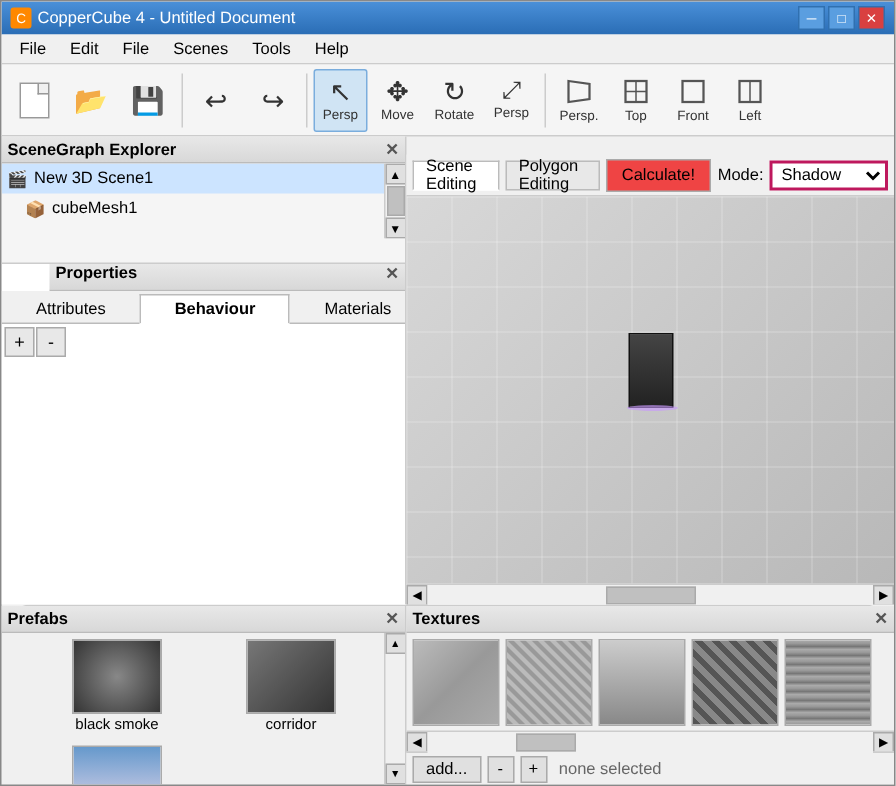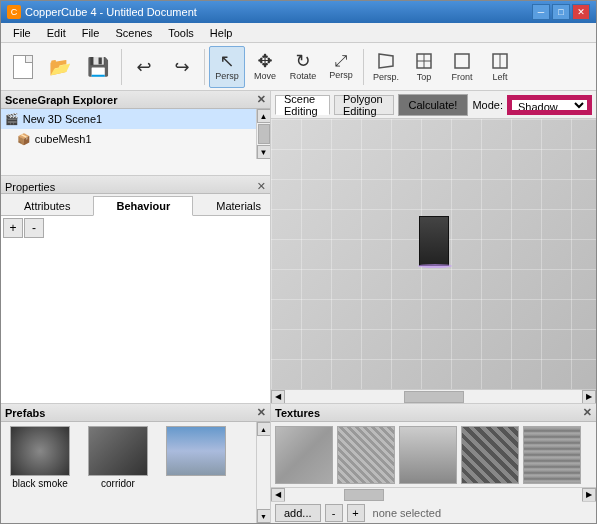--- a/index.html
+++ b/index.html
@@ -115,25 +115,26 @@
       flex: 1;
       background: white;
       display: flex;
       flex-direction: column;
     }
     #props-header {
       background: linear-gradient(to bottom, #e8e8e8, #d8d8d8);
       border-bottom: 1px solid #bbb;
       height: 18px;
       display: flex;
-      align-items: flex-end;
+      align-items: flex-start;
       justify-content: space-between;
       padding: 0 4px;
       font-size: 11px;
-      font-weight: normal;
+      font-weight: bold;
+      margin-left: 32px;
     }
     #props-tabs {
       display: flex;
       border-bottom: 1px solid #bbb;
       background: #f0f0f0;
       height: 22px;
     }
     .props-tab {
       padding: 3px 22px;
       cursor: pointer;
@@ -172,34 +173,35 @@
       flex-direction: column;
     }
     #viewport-toolbar {
       background: #f0f0f0;
       border-bottom: 1px solid #ccc;
       height: 28px;
       display: flex;
       align-items: center;
       padding: 0 4px;
       gap: 4px;
+      margin-top: 12px;
     }
     .viewport-tab {
       padding: 2px 8px; border: 1px solid #bbb; background: #e8e8e8;
       cursor: pointer; font-size: 11px; height: 20px; display: flex; align-items: center;
     }
     .viewport-tab.active { background: white; border-bottom-color: white; }
     .viewport-btn {
-      padding: 2px 10px; border: 1px solid #aaa; background: #737373;
+      padding: 2px 10px; border: 1px solid #aaa; background: #ef4444;
       cursor: pointer; font-size: 11px; height: 22px; display: flex; align-items: center;
     }
     .mode-group { display: flex; align-items: center; gap: 4px; margin-left: auto; }
     .mode-label { font-size: 11px; }
     .mode-select {
-      border: 5px solid #be185d; background: white; font-size: 11px;
+      border: 2px solid #be185d; background: white; font-size: 11px;
       height: 20px; padding: 0 2px;
     }
     #viewport-canvas {
       flex: 1;
       background: linear-gradient(135deg, #d8d8d8 0%, #c8c8c8 50%, #b8b8b8 100%);
       position: relative;
       overflow: hidden;
     }
     .grid-overlay {
       position: absolute;
@@ -240,41 +242,42 @@
     }
     .h-scroll-btn { width: 14px; height: 14px; background: #e0e0e0; border: 1px solid #aaa; display: flex; align-items: center; justify-content: center; font-size: 8px; cursor: pointer; }
     .h-scroll-track { flex: 1; height: 14px; background: #f0f0f0; position: relative; }
     .h-scroll-thumb { position: absolute; left: 40%; width: 60px; height: 12px; top: 1px; background: #c0c0c0; border: 1px solid #aaa; }
 
     
     #bottom-area {
       display: flex;
       height: 120px;
       border-top: 1px solid #ccc;
+      border-radius: 20px;
     }
 
     
     #prefabs {
       width: 270px;
       min-width: 270px;
       border-right: 1px solid #ccc;
       display: flex;
       flex-direction: column;
     }
     .prefab-grid {
       display: flex;
       flex-wrap: wrap;
       padding: 4px;
       gap: 8px;
       overflow: hidden;
       flex: 1;
     }
     .prefab-item {
       display: flex; flex-direction: column; align-items: center;
-      width: 70px; cursor: pointer;
+      width: 70px; cursor: pointer; margin-left: 38px;
     }
     .prefab-thumb {
       width: 60px; height: 50px; border: 1px solid #aaa; overflow: hidden;
       display: flex; align-items: center; justify-content: center;
       background: #888;
     }
     .prefab-label { font-size: 10px; text-align: center; margin-top: 2px; }
 
     
     #textures {

